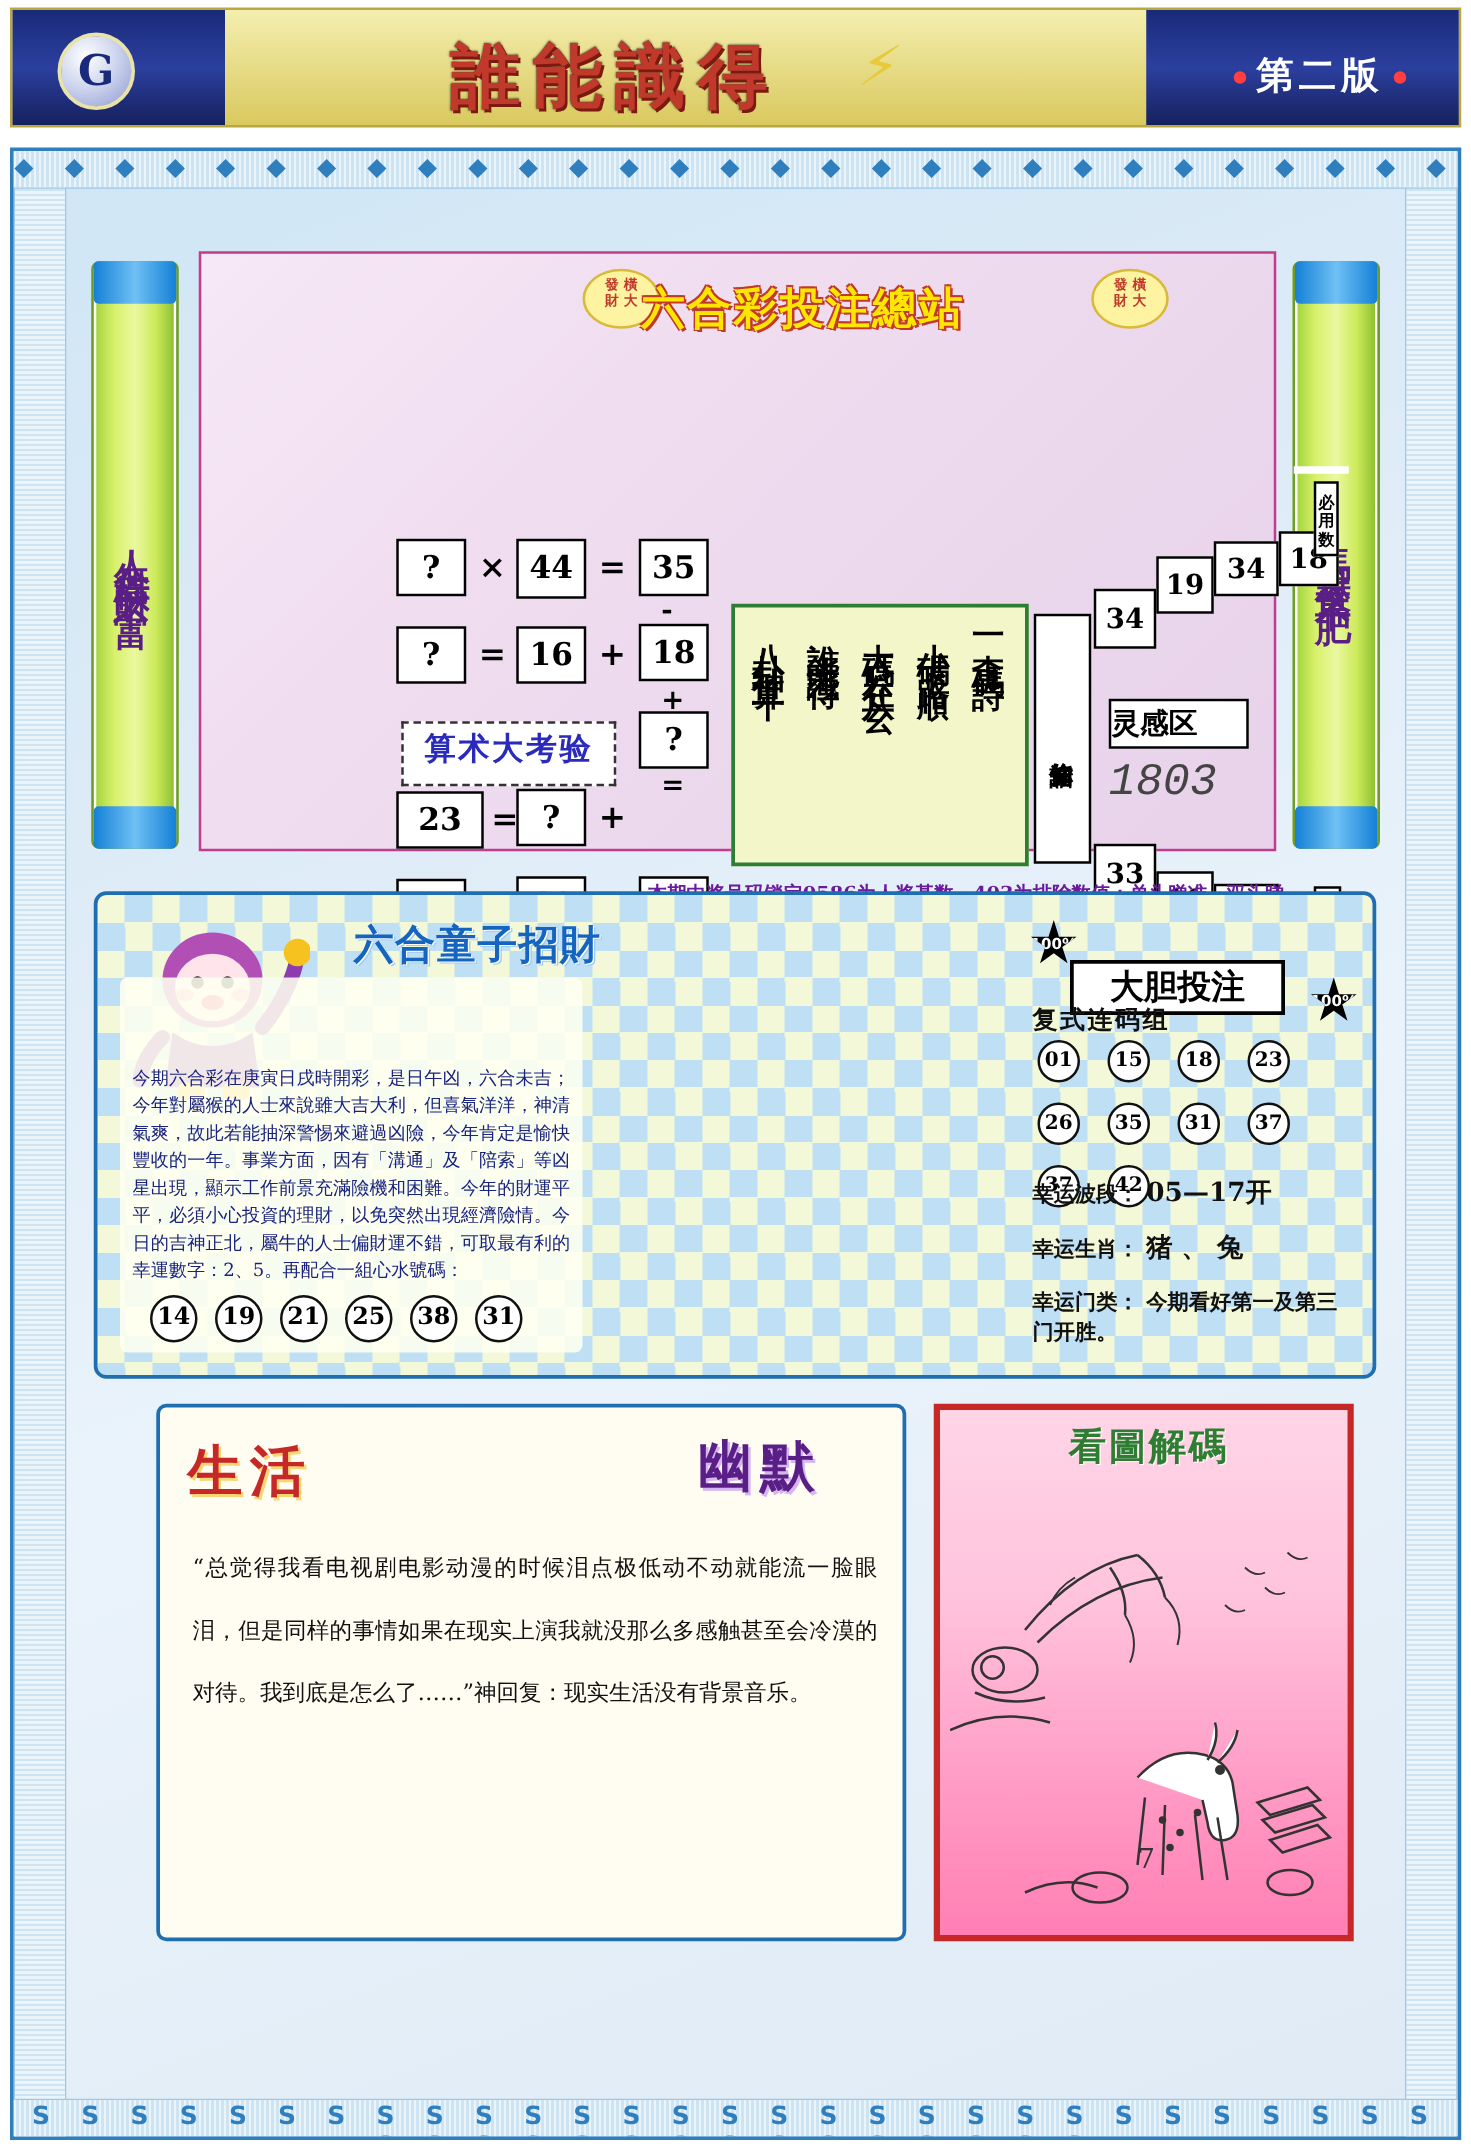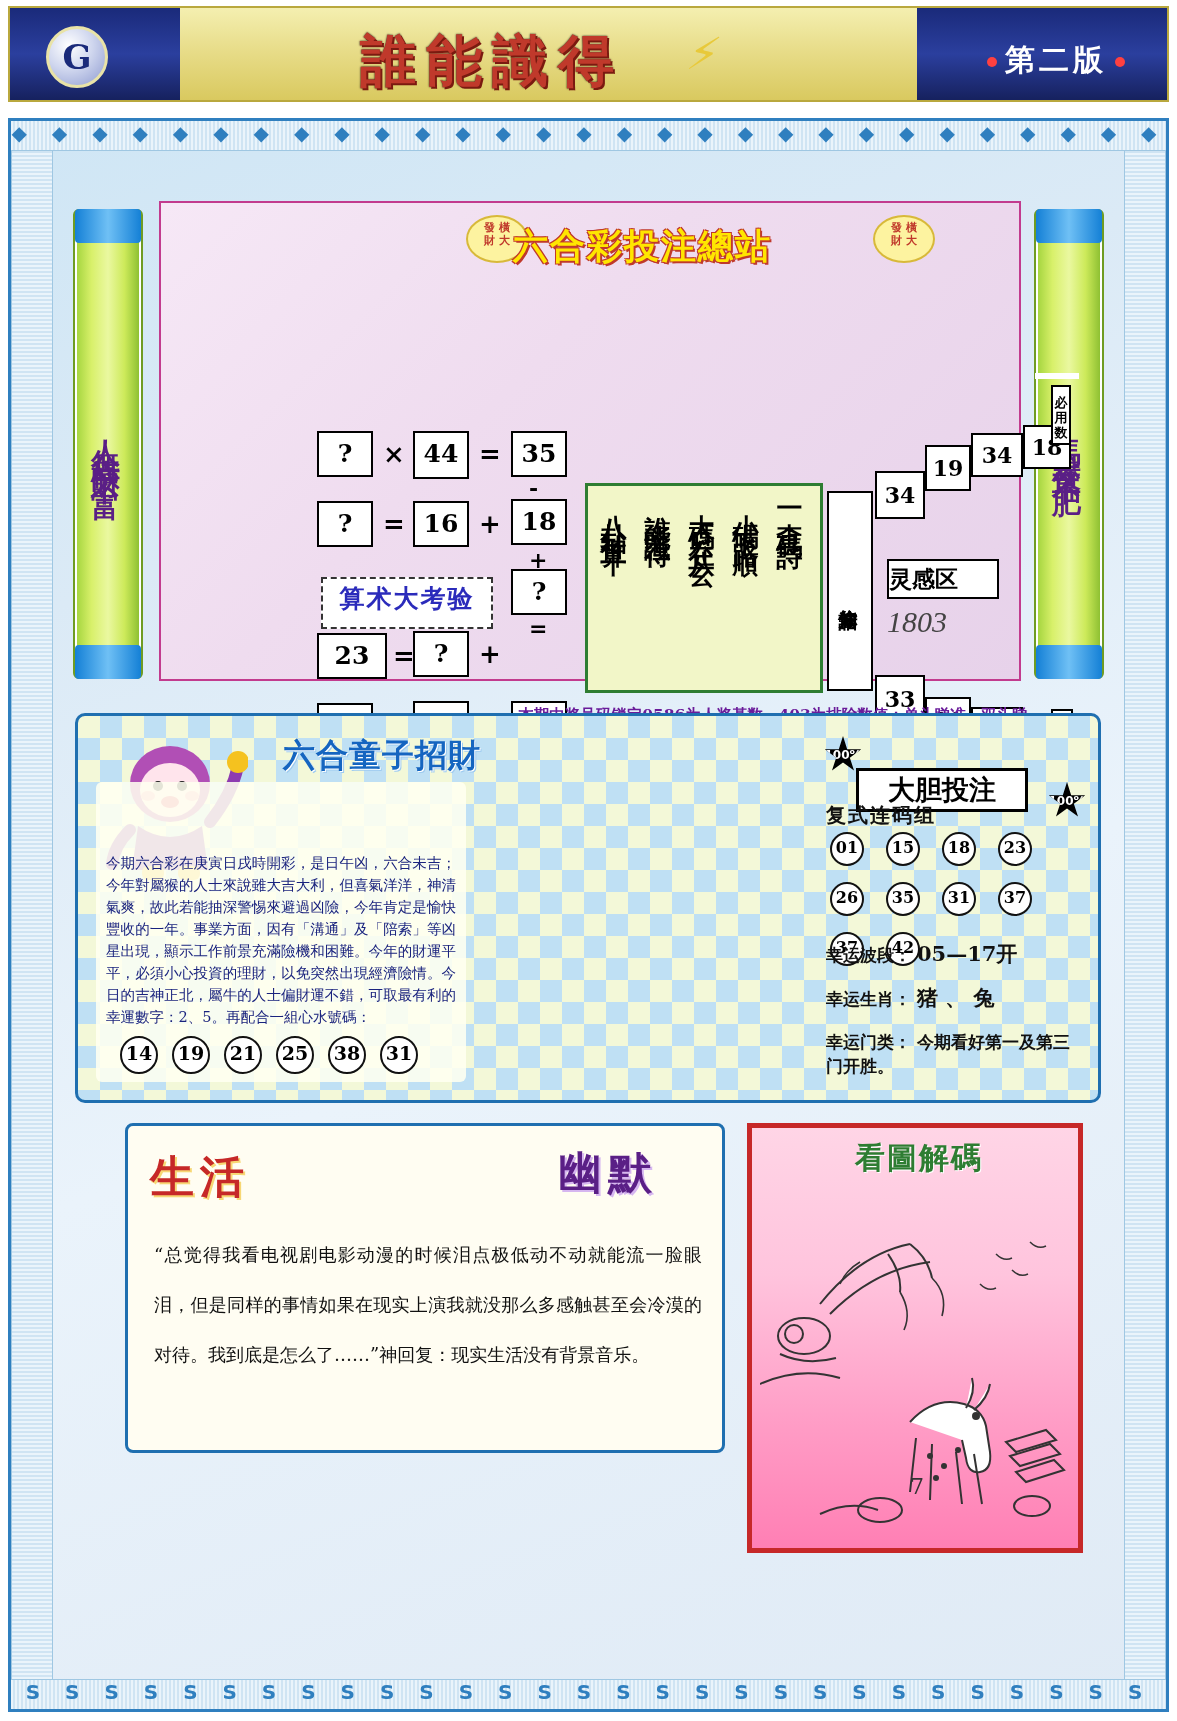--- a/index.html
+++ b/index.html
@@ -164,21 +164,21 @@
     font-family:"DejaVu Serif","Liberation Serif",serif;
   }
   .gcell.lbl{font-size:15px;line-height:18px;padding-top:6px;}
   .inspire{
     position:absolute;left:12px;top:140px;width:112px;height:40px;
     border:2px solid #000;background:#fff;box-sizing:border-box;
     font-size:23px;font-weight:bold;line-height:36px;color:#000;
     font-family:"DejaVu Serif","Liberation Serif",serif;
   }
   .scribble{position:absolute;left:12px;top:186px;width:120px;height:54px;
-    color:#444;font-size:30px;font-style:italic;font-family:Liberation Serif, serif;}
+    color:#444;font-size:36px;font-style:italic;font-family:Liberation Mono, monospace;}
 
   .tm-note{
     position:absolute;left:352px;top:500px;width:520px;
     font-size:15.5px;color:#6a1b9a;line-height:23px;text-align:center;font-weight:bold;
     font-family:"DejaVu Serif","Liberation Serif",serif;
   }
 
   
   .mid-module{
     position:absolute;left:20px;top:560px;width:1026px;height:390px;
@@ -249,21 +249,21 @@
   .grp-nums{position:absolute;left:10px;top:102px;width:250px;display:flex;flex-wrap:wrap;gap:16px 22px;}
   .grp-nums .numc{width:30px;height:30px;line-height:27px;font-size:16px;}
   .lucky{
     position:absolute;left:6px;font-size:17px;font-weight:bold;color:#111;line-height:24px;
     font-family:"DejaVu Serif","Liberation Serif",serif;
   }
   .lucky .v{color:#111;}
 
   
   .humor{
-    position:absolute;left:70px;top:970px;width:600px;height:330px;
+    position:absolute;left:70px;top:970px;width:600px;height:430px;
     background:#fffdf2;border:3px solid #1f6fb0;border-radius:8px;box-sizing:border-box;
   }
   .humor-life{
     position:absolute;left:22px;top:22px;font-size:44px;font-weight:bold;color:#c62828;
     letter-spacing:6px;font-family:"DejaVu Serif","Liberation Serif",serif;
     text-shadow:2px 2px 0 #f7d774;
   }
   .humor-badge{
     position:absolute;left:180px;top:22px;width:232px;height:46px;
     border:4px double #2e7d32;background:#fffbe6;box-sizing:border-box;

